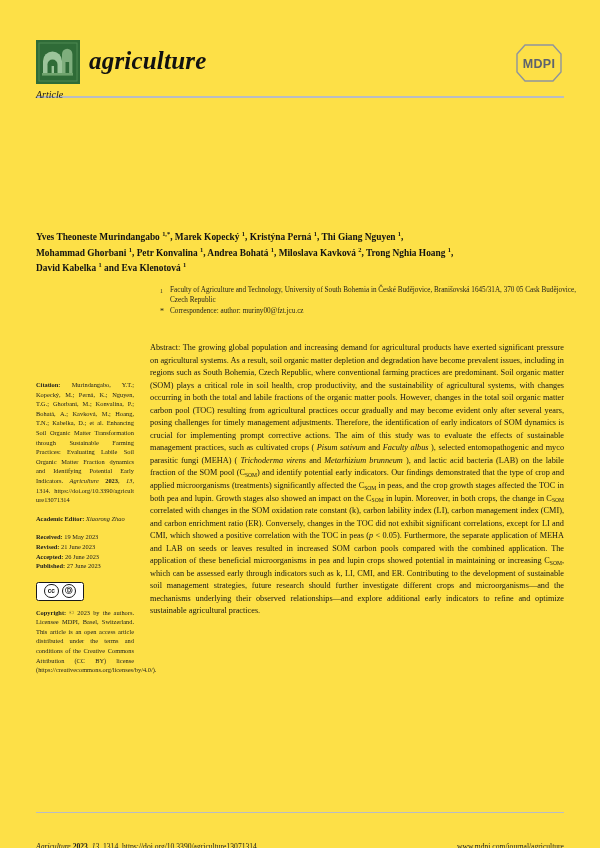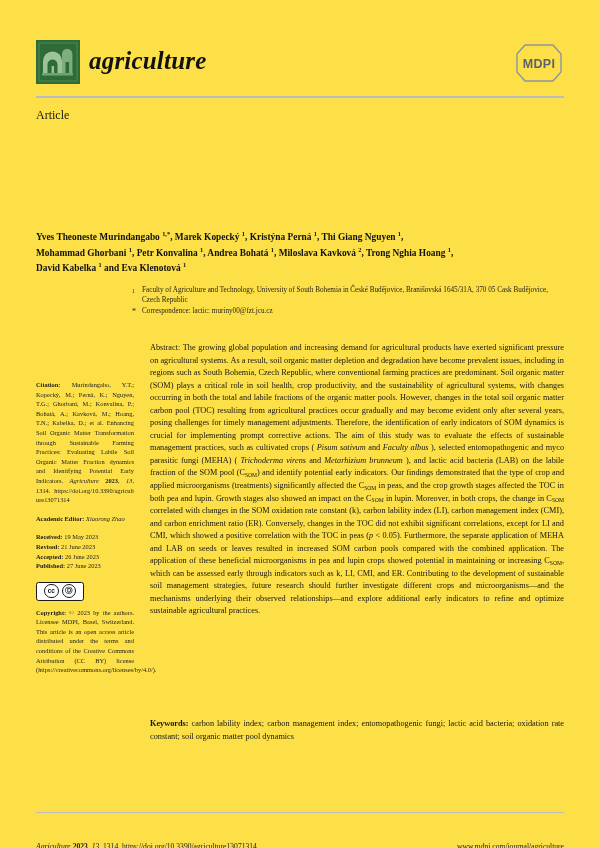--- a/index.html
+++ b/index.html
@@ -58,22 +58,23 @@
   .header-rule {
     position: absolute;
     left: 36px; top: 96px;
     width: 528px; height: 2px;
     background: #b9bcc4;
   }
 
   
   .article-type {
     position: absolute;
-    left: 36px; top: 108px;
-    font-size: 12px;
+    left: 36px; top: 89px;
+    font-size: 10px;
+    font-style: italic;
     color: #1a1a1a;
   }
   .title {
     position: absolute;
     left: 36px; top: 118px;
     width: 520px;
     font-size: 18.6px;
     font-weight: 700;
     line-height: 24.5px;
     letter-spacing: -0.1px;
@@ -93,21 +94,21 @@
   .authors sup {
     font-weight: 700;
     font-size: 6.4px;
     vertical-align: super;
     line-height: 0;
   }
 
   
   .affiliations {
     position: absolute;
-    left: 132px; top: 286px;
+    left: 160px; top: 286px;
     width: 416px;
     font-size: 7.2px;
     line-height: 9.6px;
     color: #1d1d1d;
   }
   .aff-row {
     display: flex;
     margin-bottom: 1.5px;
   }
   .aff-marker {
@@ -269,21 +270,21 @@
     </div>
   </div>
 
   <div class="affiliations">
     <div class="aff-row">
       <div class="aff-marker">1</div>
       <div class="aff-text">Faculty of Agriculture and Technology, University of South Bohemia in České Budějovice, Branišovská 1645/31A, 370 05 Cask Budějovice, Czech Republic</div>
     </div>
     <div class="aff-row">
       <div class="aff-marker star">*</div>
-      <div class="aff-text">Correspondence: lactic: muriny00@fzt.jcu.cz</div>
+      <div class="aff-text">Correspondence: author: muriny00@fzt.jcu.cz</div>
     </div>
   </div>
 
   <div class="sidebar">
 
     <div class="sidebar-block">
       <b>Citation:</b>
       <span>Murindangabo, Y.T.; Kopecký, M.; Perná, K.; Nguyen, T.G.; Ghorbani, M.; Konvalina, P.; Bohatá, A.; Kavková, M.; Hoang, T.N.; Kabelka, D.; et al. Enhancing Soil Organic Matter Transformation through Sustainable Farming Practices: Evaluating Labile Soil Organic Matter Fraction dynamics and Identifying Potential Early Indicators.</span>
       <i>Agriculture</i>
       <b>2023</b>,
@@ -335,24 +336,20 @@
     <i>Pisum sativum</i>
     <span> and </span>
     <i>Faculty albus</i>
     <span>), selected entomopathogenic and myco parasitic fungi (MEHA) (</span>
     <i>Trichoderma virens</i>
     <span> and </span>
     <i>Metarhizium brunneum</i>
     <span>), and lactic acid bacteria (LAB) on the labile fraction of the SOM pool (C</span><sub>SOM</sub><span>) and identify potential early indicators. Our findings demonstrated that the type of crop and applied microorganisms (treatments) significantly affected the C</span><sub>SOM</sub><span> in peas, and the crop growth stages affected the TOC in both pea and lupin. Growth stages also showed an impact on the C</span><sub>SOM</sub><span> in lupin. Moreover, in both crops, the change in C</span><sub>SOM</sub><span> correlated with changes in the SOM oxidation rate constant (k), carbon lability index (LI), carbon management index (CMI), and carbon enrichment ratio (ER). Conversely, changes in the TOC did not exhibit significant correlations, except for LI and CMI, which showed a positive correlation with the TOC in peas (</span><i>p</i><span> &lt; 0.05). Furthermore, the separate application of MEHA and LAB on seeds or leaves resulted in increased SOM carbon pools compared with the combined application. The application of these beneficial microorganisms in pea and lupin crops showed potential in maintaining or increasing C</span><sub>SOM</sub><span>, which can be assessed early through indicators such as k, LI, CMI, and ER. Contributing to the development of sustainable soil management strategies, future research should further investigate different crops and microorganisms—and the mechanisms underlying their observed relationships—and explore additional early indicators to refine and optimize sustainable agricultural practices.</span>
   </div>
 
-  <div class="keywords">
-    <b>Keywords:</b>
-    <span>carbon lability index; carbon management index; entomopathogenic fungi; lactic acid bacteria; oxidation rate constant; soil organic matter pool dynamics</span>
-  </div>
 
   <div class="footer-rule"></div>
   <div class="footer">
     <div>
       <i>Agriculture</i>
       <b>2023</b>,
       <i>13</i>,
       <span>1314.</span>
       <span>https://doi.org/10.3390/agriculture13071314</span>
     </div>

